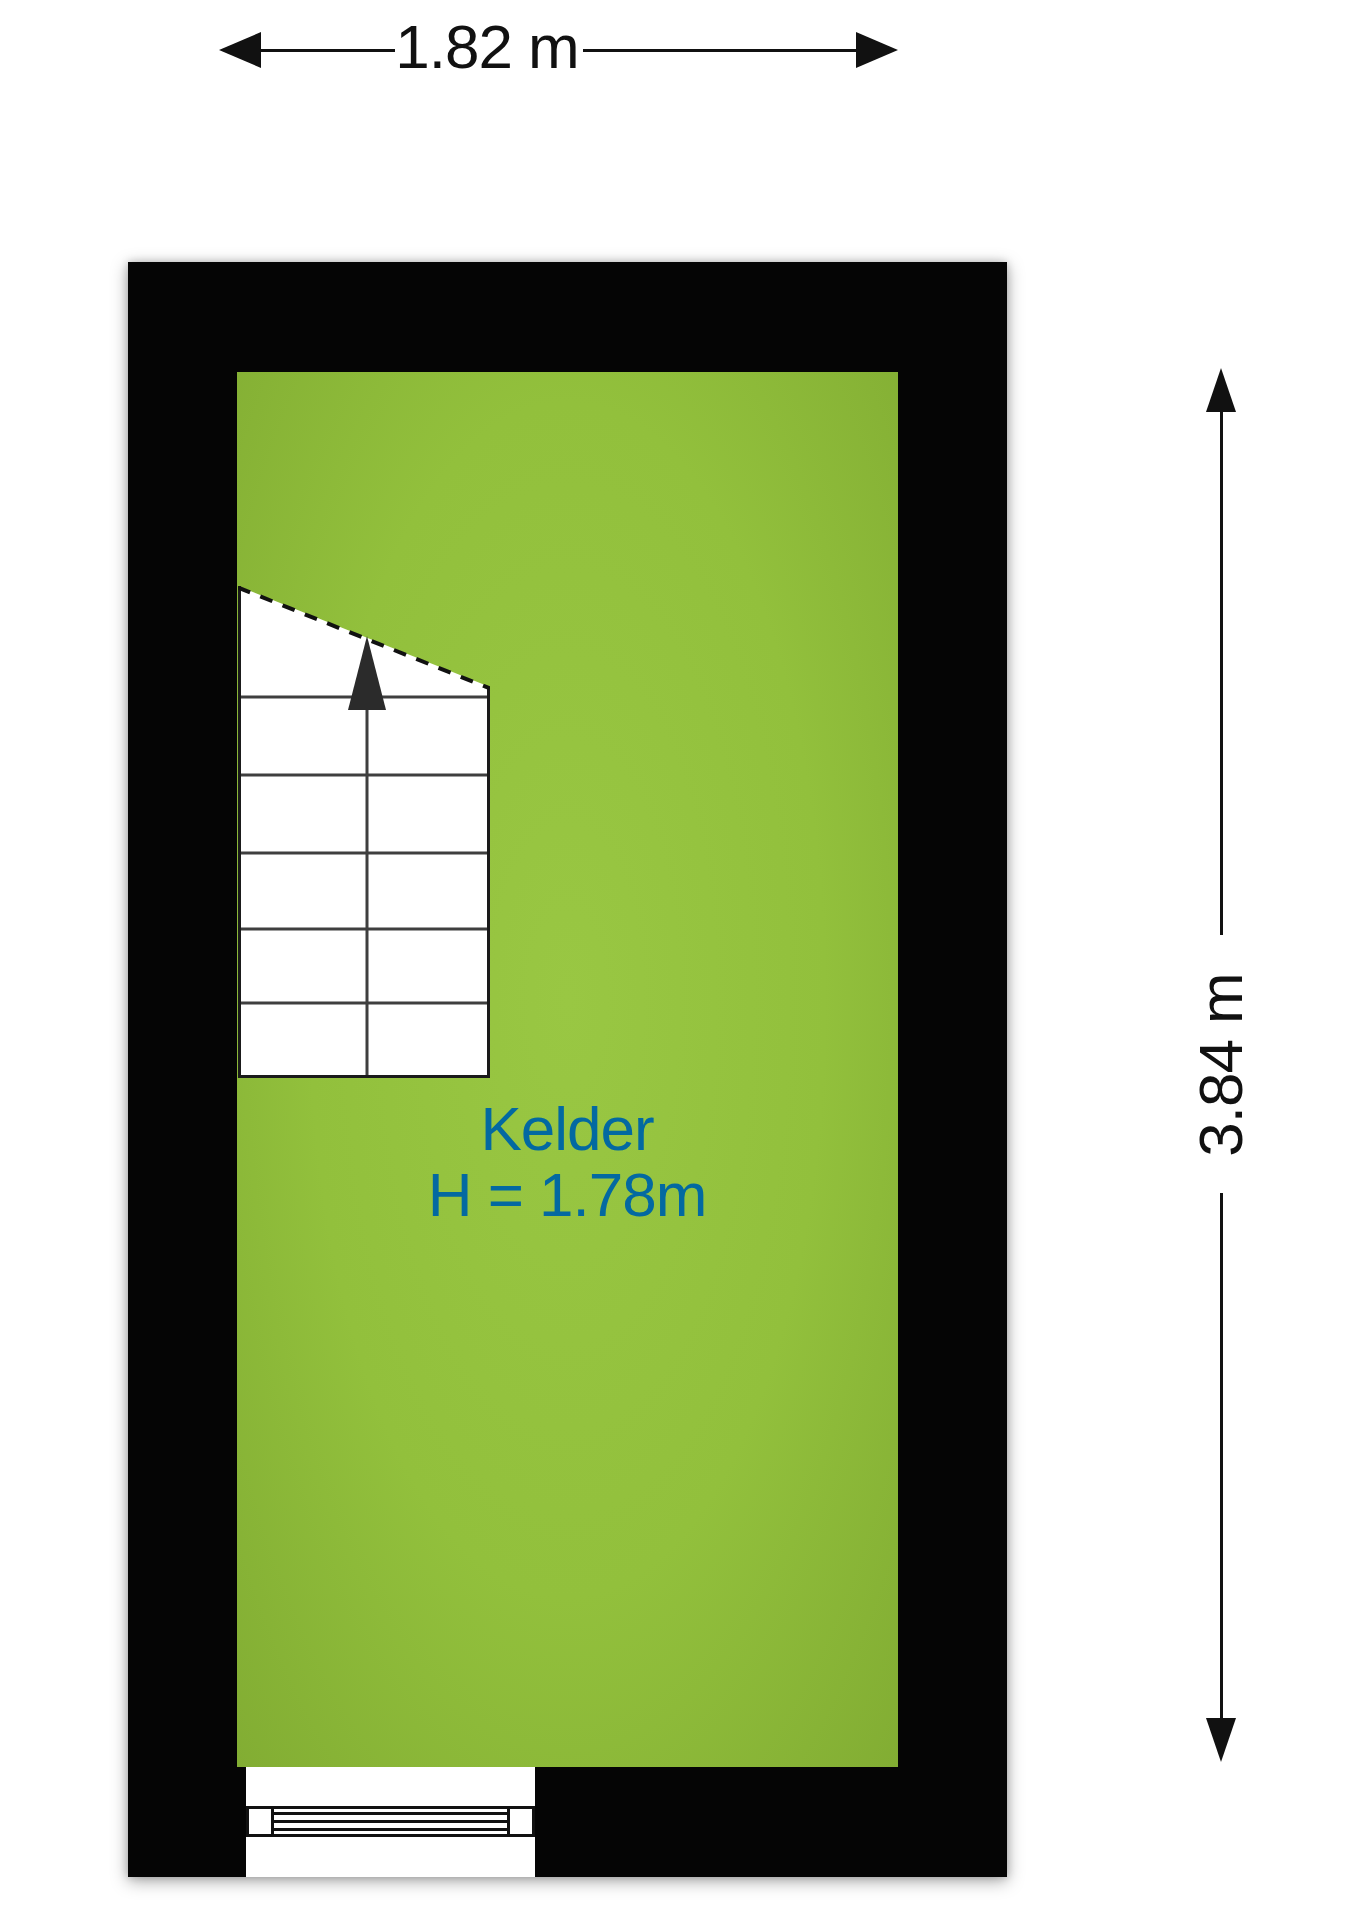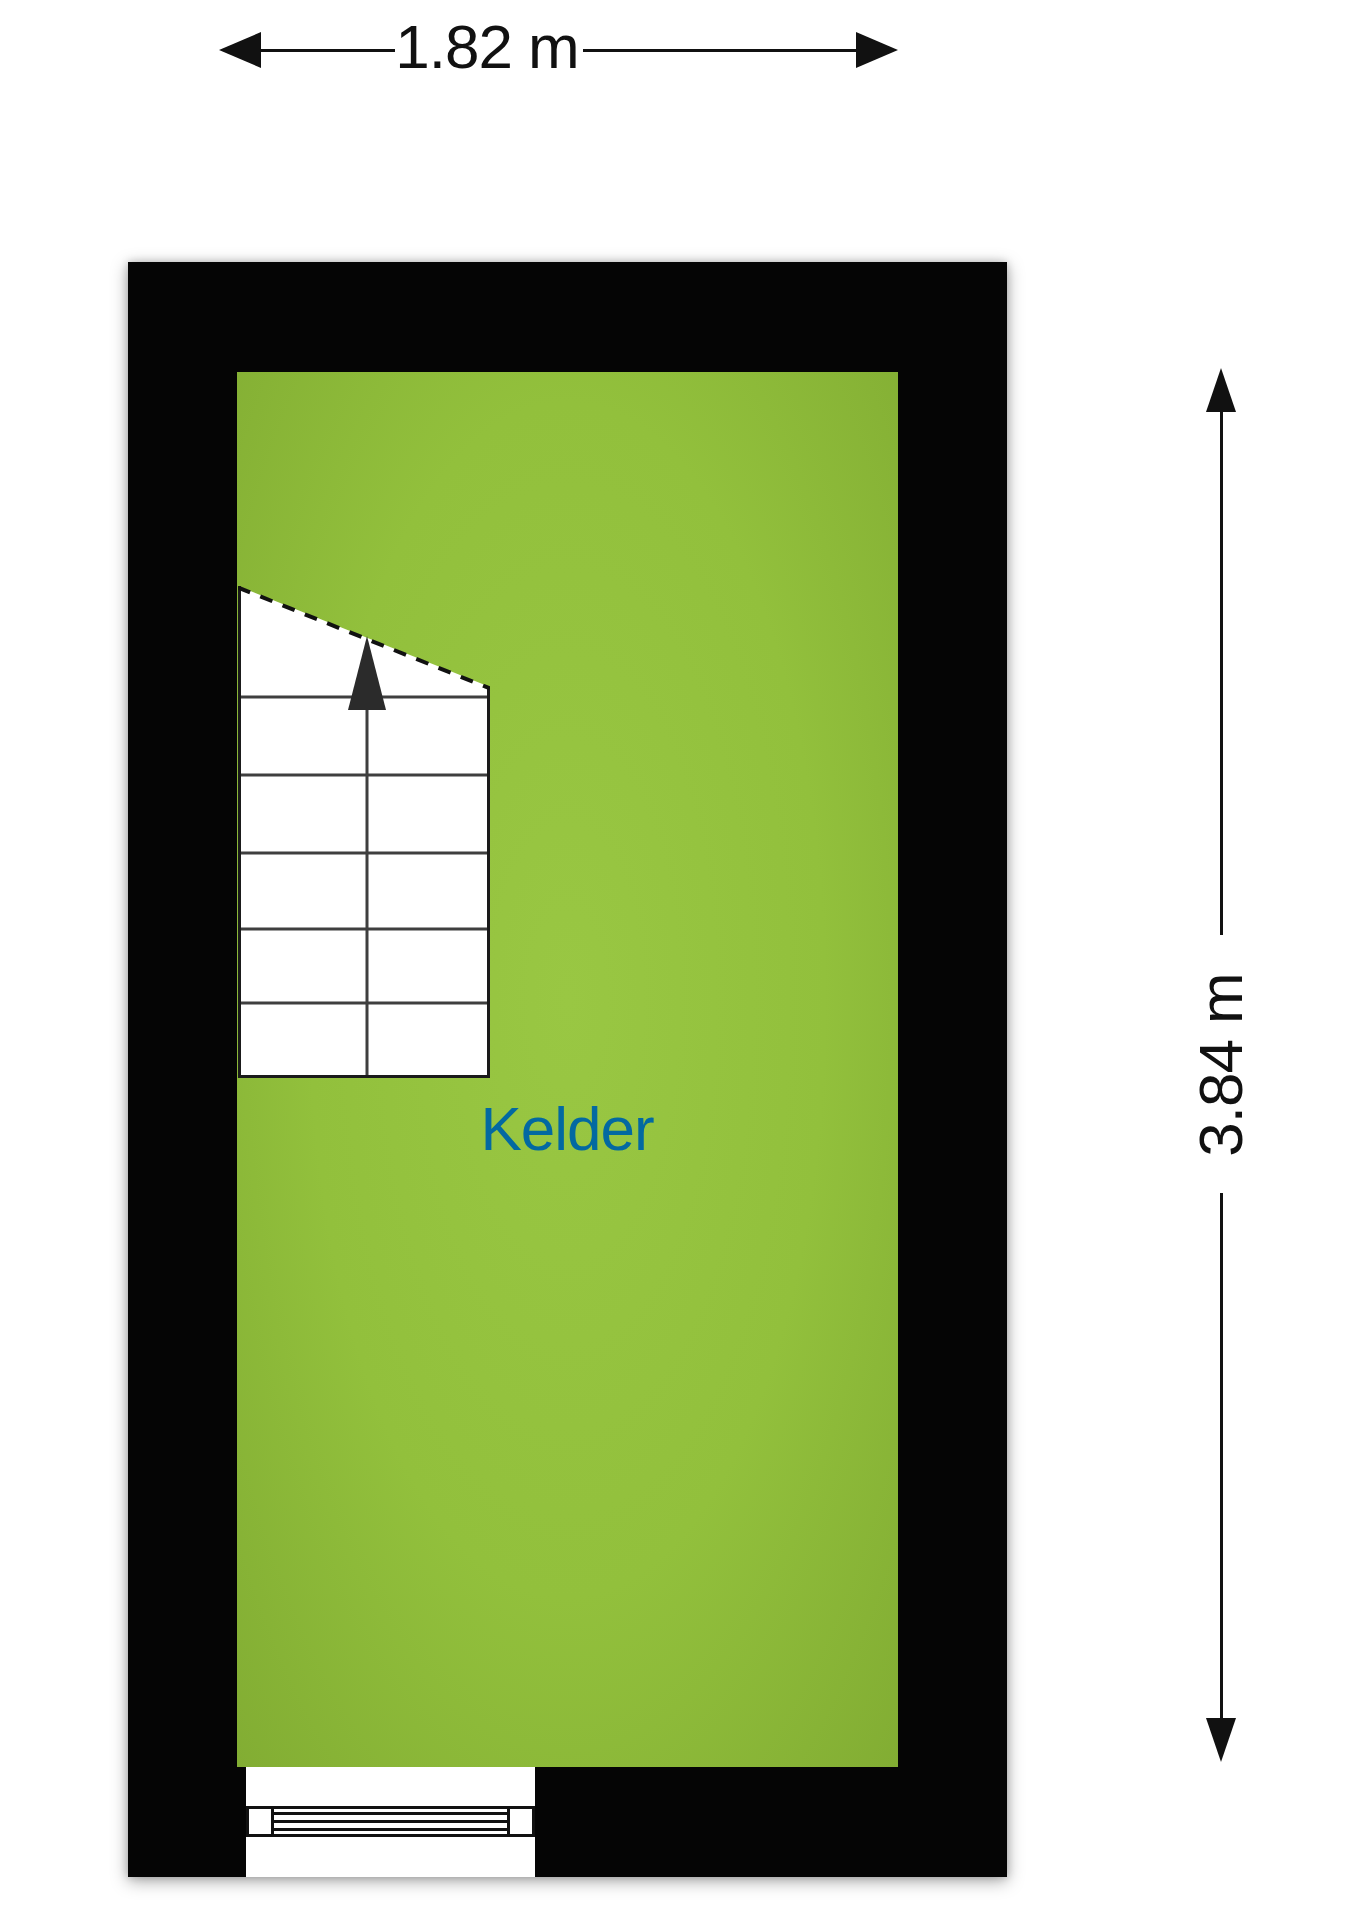--- a/index.html
+++ b/index.html
@@ -86,20 +86,21 @@
     <line x1="1.5" y1="0" x2="1.5" y2="492"></line>
     <line x1="250.5" y1="101" x2="250.5" y2="492"></line>
     <line x1="0" y1="490.5" x2="252" y2="490.5"></line>
   </g>
   <line x1="0" y1="1.5" x2="252" y2="102.5" stroke="#111" stroke-width="4" stroke-dasharray="13 11"></line>
   <polygon points="129,50 110,124 148,124" fill="#2b2b2b"></polygon>
 </svg>
 
 <div id="room-label" class="abs">
   <div>Kelder</div>
+  <div>H = 1.78m</div>
 </div>
 
 <div id="window-opening" class="abs">
   <div id="glazing">
     <div class="cap cap-left"></div>
     <div class="cap cap-right"></div>
     <div class="glass-line" style="top:3px;"></div>
     <div class="glass-line" style="top:11px;"></div>
     <div class="glass-line" style="top:19px;"></div>
   </div>

